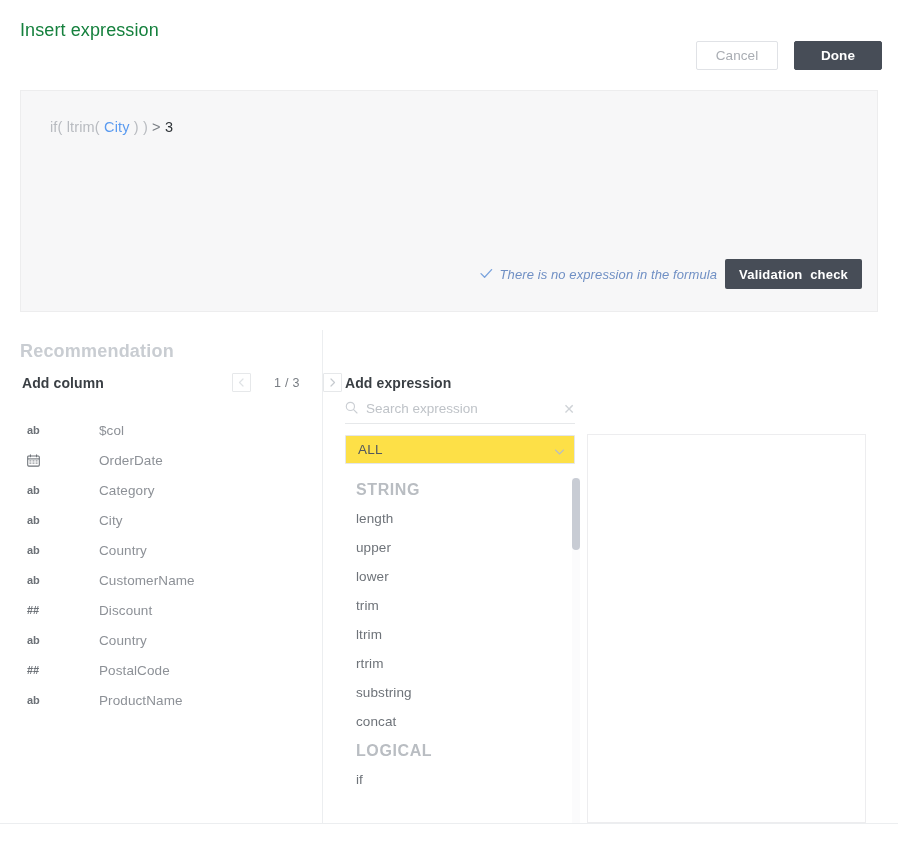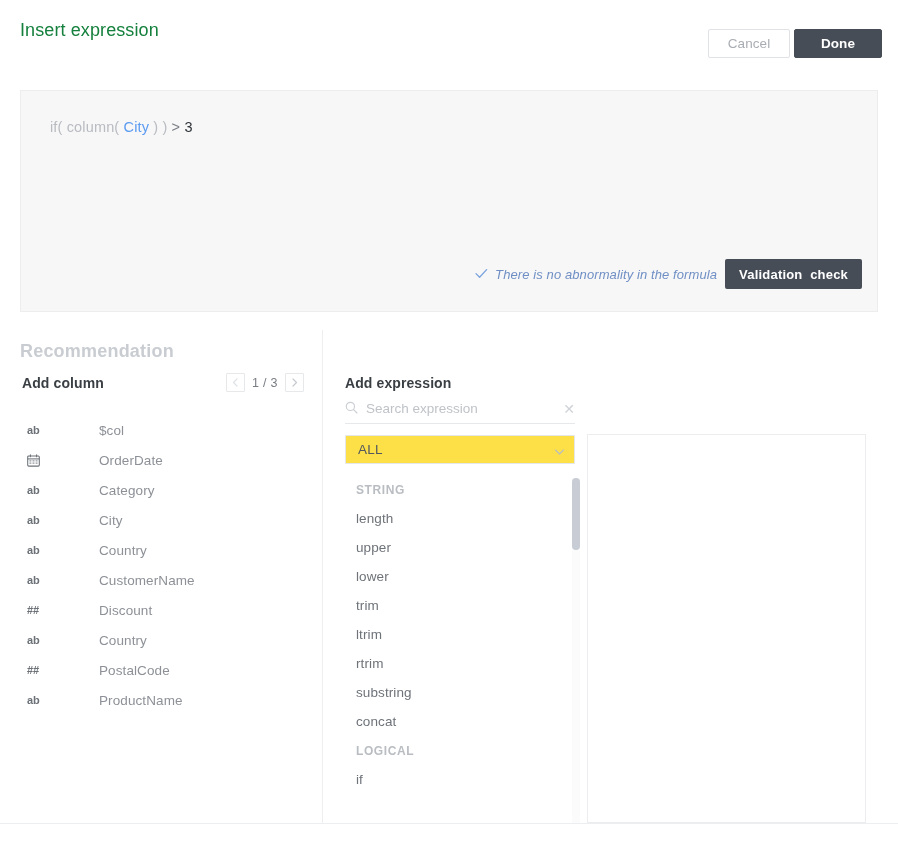--- a/index.html
+++ b/index.html
@@ -29,23 +29,23 @@
   .page-title {
     position: absolute;
     left: 20px; top: 20px;
     font-size: 18px;
     font-weight: 400;
     color: #15803d;
     letter-spacing: .1px;
   }
   .header-actions {
     position: absolute;
-    right: 16px; top: 29px;
-    display: flex;
-    gap: 4px;
+    right: 16px; top: 41px;
+    display: flex;
+    gap: 16px;
   }
   .btn {
     font-family: "Liberation Sans", sans-serif;
     font-size: 13.5px;
     height: 29px;
     border-radius: 2px;
     cursor: pointer;
     display: inline-flex;
     align-items: center;
     justify-content: center;
@@ -157,24 +157,24 @@
   .addcol-title {
     position: absolute;
     left: 22px; top: 45px;
     font-size: 14px;
     font-weight: 700;
     color: #3a3f44;
     letter-spacing: .1px;
   }
   .pager {
     position: absolute;
-    left: 226px; top: 43px;
-    display: flex;
-    align-items: center;
-    gap: 7px;
+    left: 232px; top: 43px;
+    display: flex;
+    align-items: center;
+    gap: 23px;
   }
   .pager-btn {
     width: 19px; height: 19px;
     border: 1px solid #e6e8ea;
     background: #ffffff;
     display: flex;
     align-items: center;
     justify-content: center;
     cursor: pointer;
     border-radius: 1px;
@@ -272,21 +272,21 @@
   }
   .fn-panel {
     position: absolute;
     left: 345px; top: 145px;
     width: 236px;
     height: 348px;
     overflow: hidden;
   }
   .fn-list { position: relative; }
   .fn-group {
-    font-size: 12px;
+    font-size: 16px;
     font-weight: 700;
     color: #b9bdc2;
     letter-spacing: .6px;
     height: 29px;
     display: flex;
     align-items: center;
     padding-left: 11px;
   }
   .fn-item {
     font-size: 13.5px;
@@ -340,30 +340,30 @@
   <div class="header">
     <div class="page-title">Insert expression</div>
     <div class="header-actions">
       <button class="btn btn-cancel">Cancel</button>
       <button class="btn btn-done">Done</button>
     </div>
   </div>
 
   <div class="editor">
     <div class="editor-text">
-      <span class="tok-fn">if(</span><span class="tok-fn"> column(</span><span class="tok-col"> City </span><span class="tok-paren">) )</span><span class="tok-op"> &gt; </span><span class="tok-num">3</span>
+      <span class="tok-fn">if(</span><span class="tok-fn"> ltrim(</span><span class="tok-col"> City </span><span class="tok-paren">) )</span><span class="tok-op"> &gt; </span><span class="tok-num">3</span>
     </div>
 
     <div class="validation-row">
       <span class="valid-check-glyph">
         <svg width="13" height="11" viewBox="0 0 13 11" fill="none">
           <path d="M1 5.6L4.6 9.2L11.6 1.6" stroke="#7aa3dd" stroke-width="1.3" stroke-linecap="round" stroke-linejoin="round"></path>
         </svg>
       </span>
-      <span class="valid-msg">There is no abnormality in the formula</span>
+      <span class="valid-msg">There is no expression in the formula</span>
       <span class="validate-btn-wrap">
         <span class="validate-badge"></span>
         <button class="validate-btn">Validation  check</button>
       </span>
     </div>
   </div>
 
   <div class="lower">
     <div class="v-divider"></div>
 

